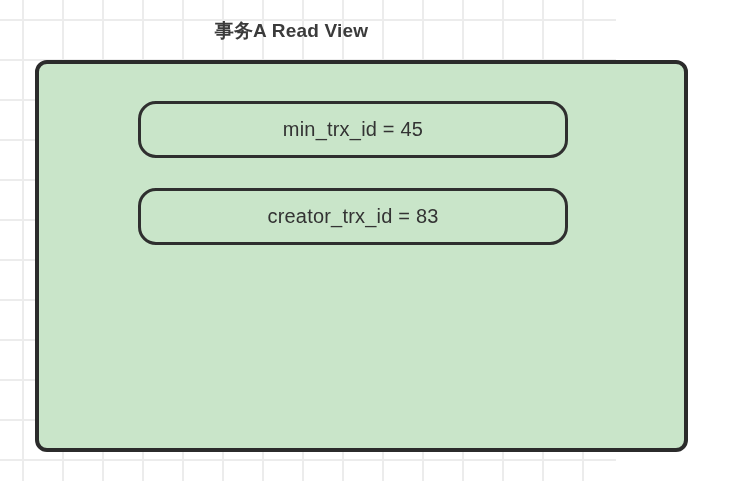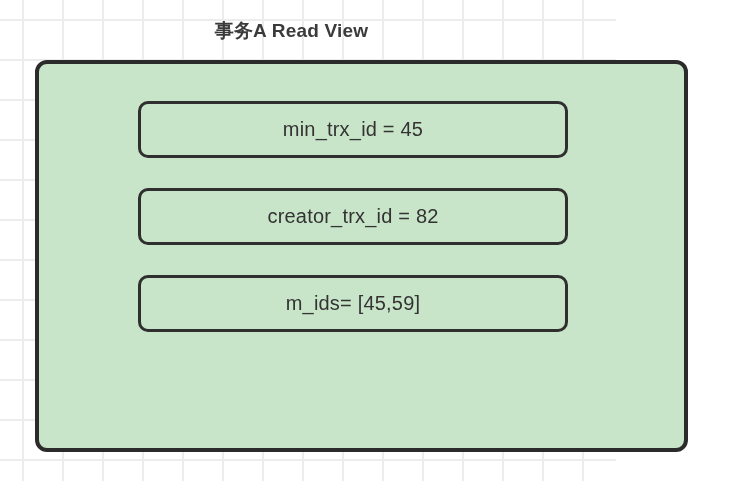--- a/index.html
+++ b/index.html
@@ -66,21 +66,21 @@
     flex-direction: column;
     gap: 30px;
   }
 
   .field-box {
     box-sizing: border-box;
     width: 430px;
     height: 57px;
     background: #c9e5c9;
     border: 3px solid #2f2f2f;
-    border-radius: 10px;
+    border-radius: 18px;
     display: flex;
     align-items: center;
     justify-content: center;
   }
 
   .field-label {
     font-size: 20px;
     font-weight: normal;
     color: #333333;
     white-space: nowrap;
@@ -97,22 +97,19 @@
   <div id="read-view-box">
 
     <div id="field-list">
 
       <div class="field-box">
         <span class="field-label">min_trx_id = 45</span>
       </div>
 
 
       <div class="field-box">
-        <span class="field-label">creator_trx_id = 82</span>
+        <span class="field-label">creator_trx_id = 83</span>
       </div>
 
-      <div class="field-box">
-        <span class="field-label">m_ids= [45,59]</span>
-      </div>
 
     </div>
   </div>
 </div>
 
 </body></html>

